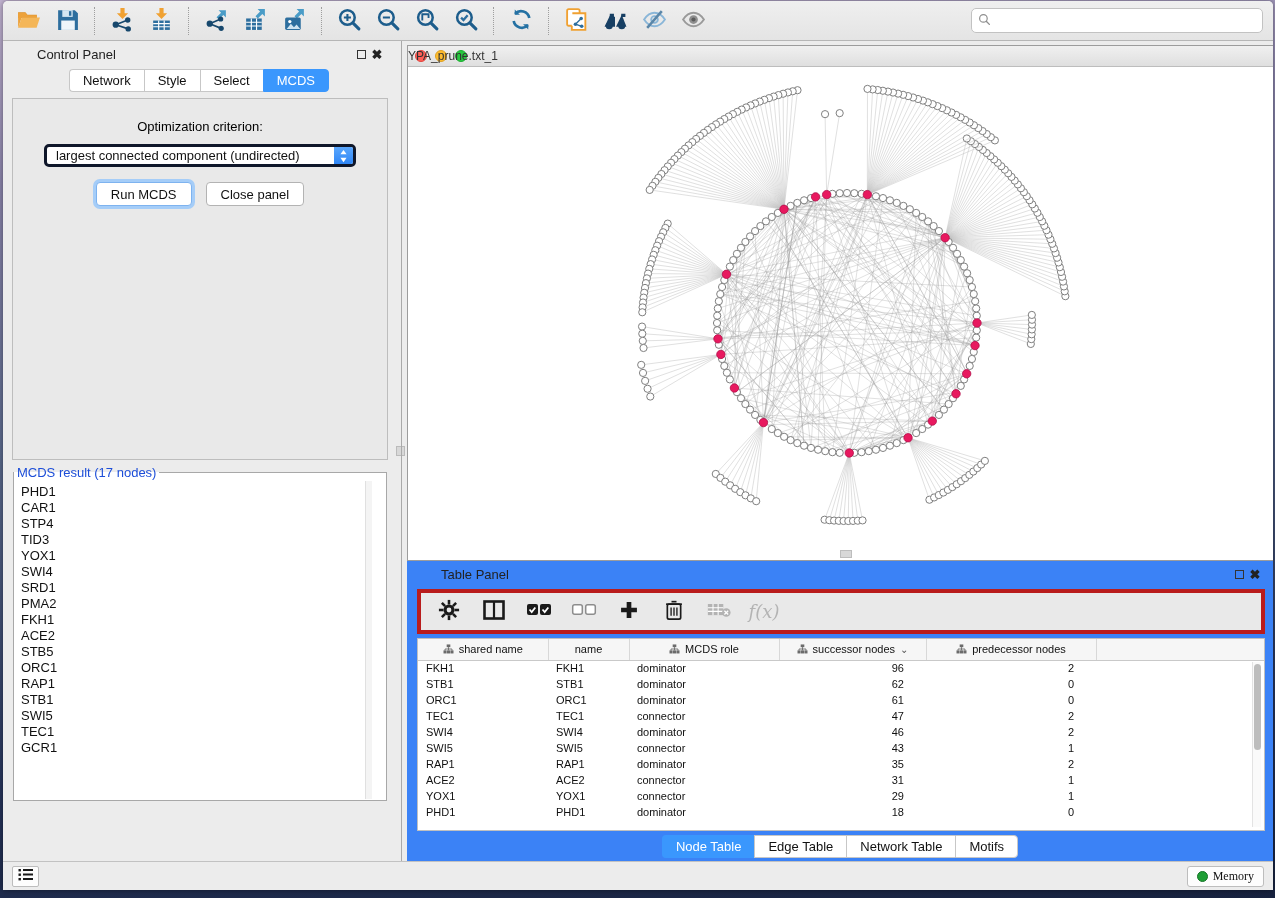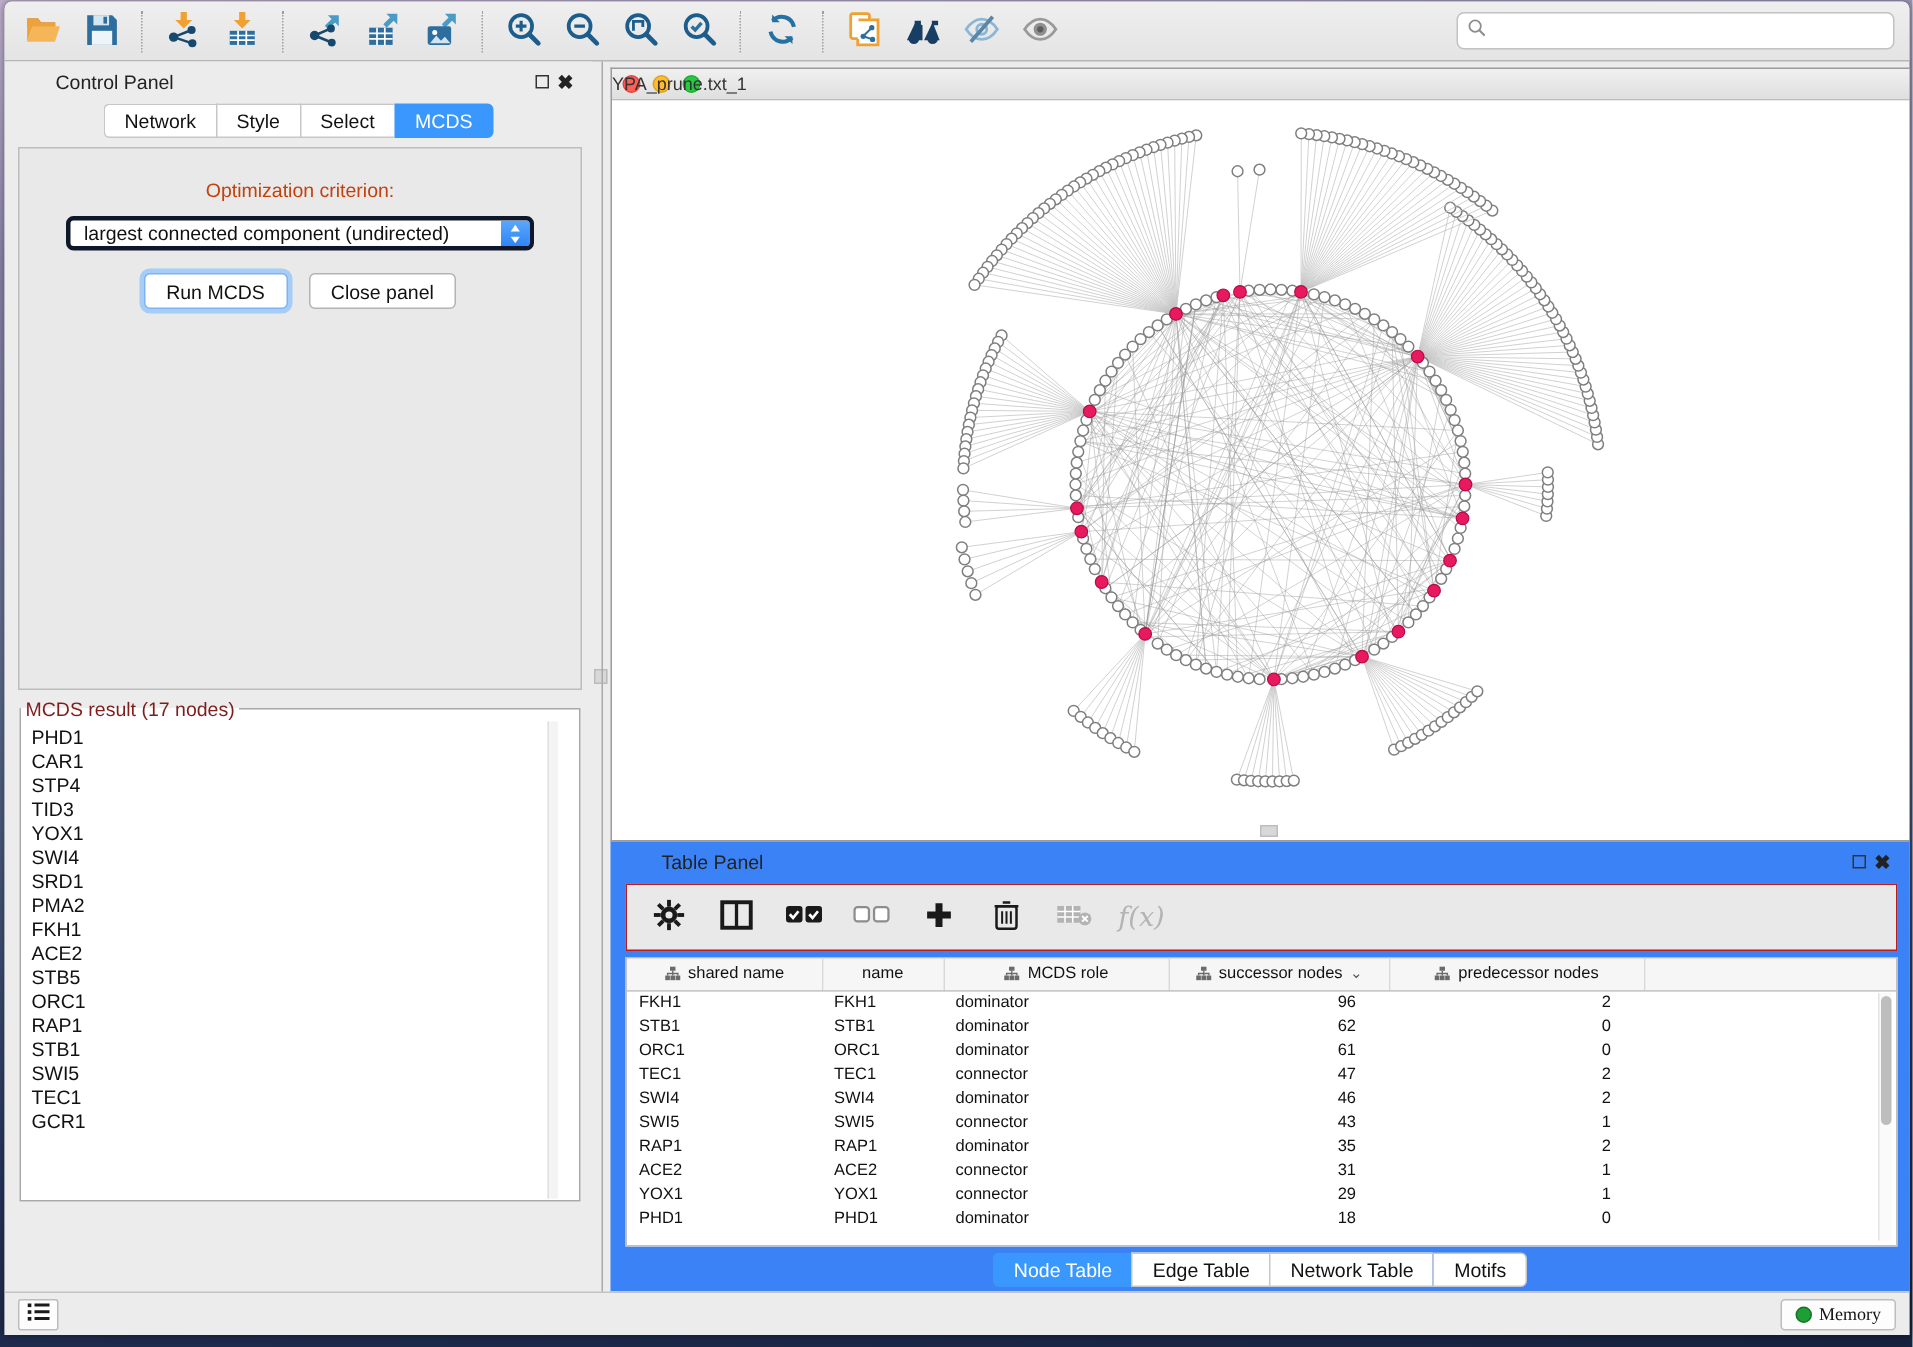--- a/index.html
+++ b/index.html
@@ -43,42 +43,42 @@
     font-size:13px; padding:3px 13px; background:#fff; border:1px solid #c7c7c7;
     border-right:none; color:#111;
   }
   .seg .tab:first-child { border-radius:4px 0 0 4px; }
   .seg .tab:last-child { border-radius:0 4px 4px 0; border-right:1px solid #c7c7c7; }
   .seg .tab.active { background:#3a97fd; border-color:#3a97fd; color:#fff; }
   .cpanel-content {
     flex:none; height:362px; margin:2px 7px 0 9px; background:#e9e9e9;
     border:1px solid #bdbdbd; padding-top:20px;
   }
-  .opt-label { text-align:center; font-size:13px; color:#c2410c; margin-bottom:10px; }
+  .opt-label { text-align:center; font-size:13px; color:#000000; margin-bottom:10px; }
   .dropdown {
     width:312px; height:23px; margin:0 auto; background:#fff; border:3px solid #0f172a;
     border-radius:5px; display:flex; align-items:center; overflow:hidden;
   }
   .dropdown .dd-text { flex:1; font-size:13px; padding-left:9px; color:#111; white-space:nowrap; }
   .dropdown .dd-cap {
     width:19px; align-self:stretch; background:linear-gradient(#5aa7fd,#2f86f6);
     display:flex; flex-direction:column; align-items:center; justify-content:center; color:#fff;
   }
   .dd-cap svg { width:9px; height:14px; }
   .btn-row { display:flex; justify-content:center; gap:14px; margin-top:15px; }
   .push-btn {
     font-size:13px; color:#111; background:#fff; border:1px solid #b3b3b3;
     border-radius:4px; padding:3px 14px; height:24px;
   }
   .push-btn.focused { box-shadow:0 0 0 3px #a5cdf8; border-color:#7eb3ef; }
   .result-fieldset {
     flex:1; margin:5px 8px 60px 10px; border:1px solid #a8a8a8; background:#fff;
     min-height:0; display:flex; flex-direction:column; position:relative;
   }
-  .result-fieldset legend { font-size:13px; color:#7f1d1d; padding:0 3px; }
+  .result-fieldset legend { font-size:13px; color:#1d4ed8; padding:0 3px; }
   fieldset.result-fieldset { padding:2px 0 0 0; }
   .result-list { flex:1; overflow:hidden; padding:2px 0 0 7px; position:relative; }
   .result-item { font-size:13px; line-height:16px; color:#111; }
   .result-scroll { position:absolute; top:1px; right:14px; bottom:1px; width:7px; background:#f4f4f4; border-left:1px solid #e0e0e0; }
   
   .vsplit { width:12px; flex:none; position:relative; }
   .vsplit::after { content:""; position:absolute; top:0; bottom:0; right:5px; width:1px; background:#a9a9a9; }
   .vsplit .grip { position:absolute; top:405px; left:1px; width:9px; height:10px; background:#d8d8d8; border:1px solid #bbb; }
   
   .rightcol { flex:1; display:flex; flex-direction:column; min-width:0; padding-top:4px; }
@@ -87,21 +87,21 @@
     height:21px; flex:none; background:linear-gradient(#f0f0f0,#dfdfdf);
     border-bottom:1px solid #bdbdbd; display:flex; align-items:center; padding:0 7px; position:relative;
   }
   .tl-dot { width:12px; height:12px; border-radius:50%; margin-right:8px; flex:none; }
   .net-title { position:absolute; left:0; right:0; text-align:left; font-size:12px; color:#333; pointer-events:none; }
   .net-canvas { flex:1; background:#fff; position:relative; overflow:hidden; }
   .hsplit-grip { position:absolute; bottom:2px; left:432px; width:12px; height:8px; background:#d8d8d8; border:1px solid #bdbdbd; }
   
   .tpanel { flex:1; background:#3b82f6; display:flex; flex-direction:column; min-height:0; }
   .tpanel-toolbar {
-    flex:none; height:45px; margin:2px 8px 0 10px; background:#e9e9e9; border:1px solid #b91c1c;
+    flex:none; height:45px; margin:2px 8px 0 10px; background:#e9e9e9; border:4px solid #b91c1c;
     display:flex; align-items:center; gap:17px; padding:0 14px;
   }
   .tp-btn { border:none; background:transparent; width:28px; height:28px; display:flex; align-items:center; justify-content:center; }
   .fx-label { font-family:"DejaVu Serif",serif; font-style:italic; font-size:18px; color:#b3b3b3; }
   .table-wrap {
     flex:1; margin:4px 8px 0 10px; background:#fff; border:1px solid #c0c0c0;
     min-height:0; position:relative; overflow:hidden;
   }
   table.node-table { border-collapse:collapse; table-layout:fixed; width:100%; }
   .node-table th {

